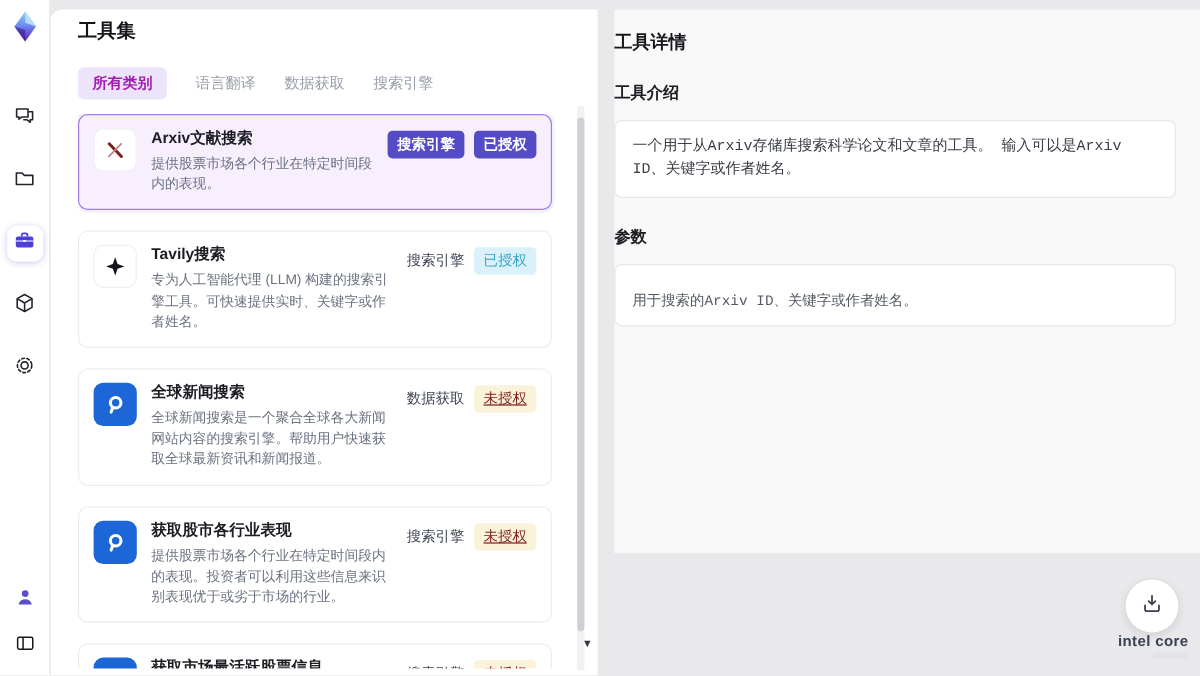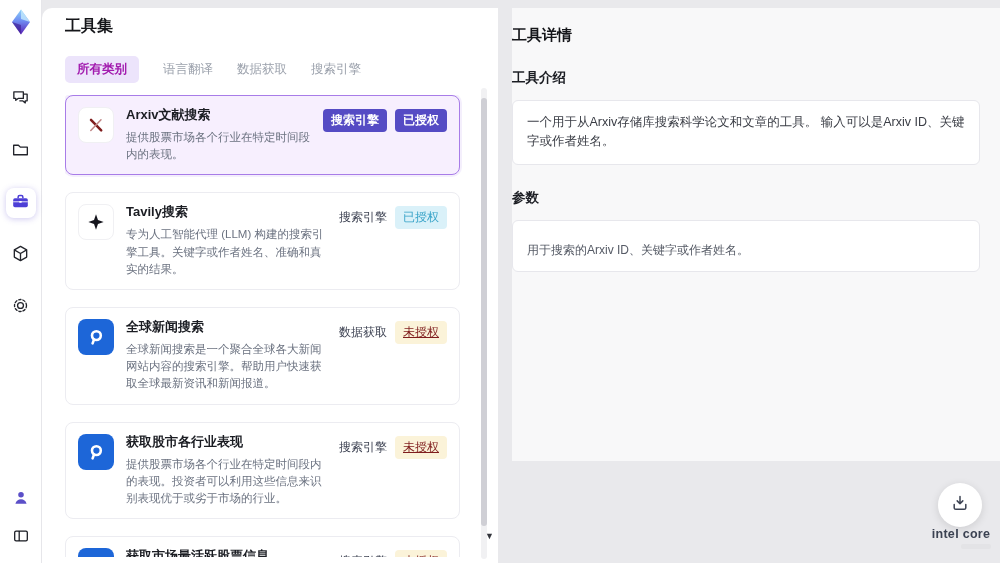--- a/index.html
+++ b/index.html
@@ -42,21 +42,21 @@
   .pill.solid { background:#554bc4; color:#fff; font-weight:bold; }
   .pill.ok    { background:#daf1f9; color:#38a3c8; }
   .pill.no    { background:#fbf3d9; color:#7f1d1d;text-decoration:underline; }
 
   
   .sbar { position:absolute; right:11px; top:80px; bottom:4px; width:6px; background:#f1f1f3; border-radius:3px; }
   .sbar-thumb { position:absolute; top:10px; left:0; width:6px; height:428px; background:#cfcfd5; border-radius:3px; }
   .sbar-arrow { position:absolute; right:4px; bottom:22px; font-size:9px; color:#33353c; line-height:1; }
 
   
-  .detail { position:absolute; left:512px; top:8px; width:488px; height:453px; background:#f8f8f9; padding:18px 20px 0 0; }
+  .detail { position:absolute; left:512px; top:8px; width:488px; height:453px; background:#f8f8f9; padding:18px 20px 0 0;font-family:Liberation Mono, monospace; }
   .d-title { font-size:15px; font-weight:bold; color:#15161a; }
   .d-sub { font-size:13.5px; font-weight:bold; color:#1b1d23; margin-top:24px; }
   .d-card { background:#fff; border:1px solid #e7e7ec; border-radius:6px; margin-top:13px; padding:12px 14px; }
   .d-card-text { font-size:12.5px; color:#3a3d45; line-height:1.55; }
   .p-row { display:flex; align-items:baseline; gap:7px; }
   .p-name { font-size:13px; font-weight:bold; color:#15161a; }
   .p-type { font-size:11px; color:#9ca3af; }
   .p-req { font-size:11px; color:#e5484d; }
   .p-desc { font-size:12px; color:#555a65; margin-top:9px; }
 
@@ -172,21 +172,21 @@
     </div>
   </div>
         <div class="tool-card">
     <div class="ticon tile-white">
             <svg viewBox="0 0 20 20" width="18" height="18">
               <polygon points="10,1.5 12.2,7.8 18.5,10 12.2,12.2 10,18.5 7.8,12.2 1.5,10 7.8,7.8" fill="#15151d"></polygon>
             </svg>
           </div>
     <div class="t-body">
       <div class="t-name">Tavily搜索</div>
-      <div class="t-desc">专为人工智能代理 (LLM) 构建的搜索引擎工具。关键字或作者姓名、准确和真实的结果。</div>
+      <div class="t-desc">专为人工智能代理 (LLM) 构建的搜索引擎工具。可快速提供实时、关键字或作者姓名。</div>
     </div>
     <div class="t-badges">
       <span class="cat cat-plain">搜索引擎</span>
       <span class="pill st ok">已授权</span>
     </div>
   </div>
         <div class="tool-card">
     <div class="ticon tile-blue">
             <svg viewBox="0 0 20 20" width="20" height="20">
               <circle cx="10.4" cy="8.6" r="4.4" fill="none" stroke="#fff" stroke-width="2.6"></circle>

